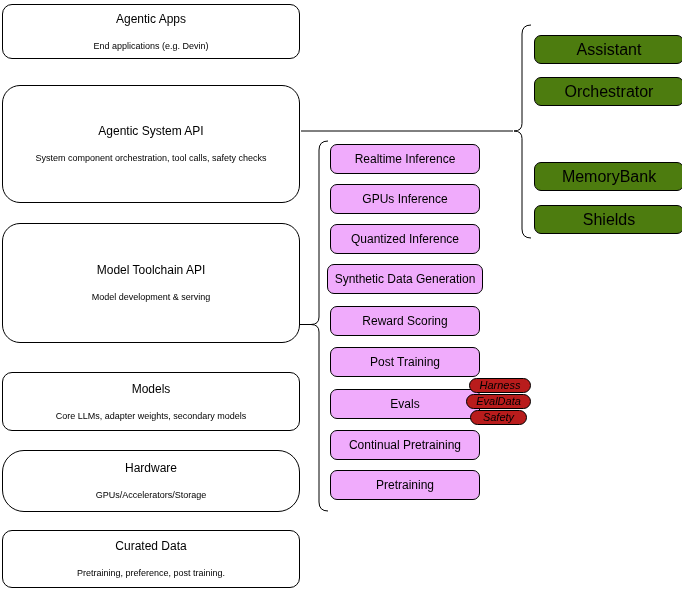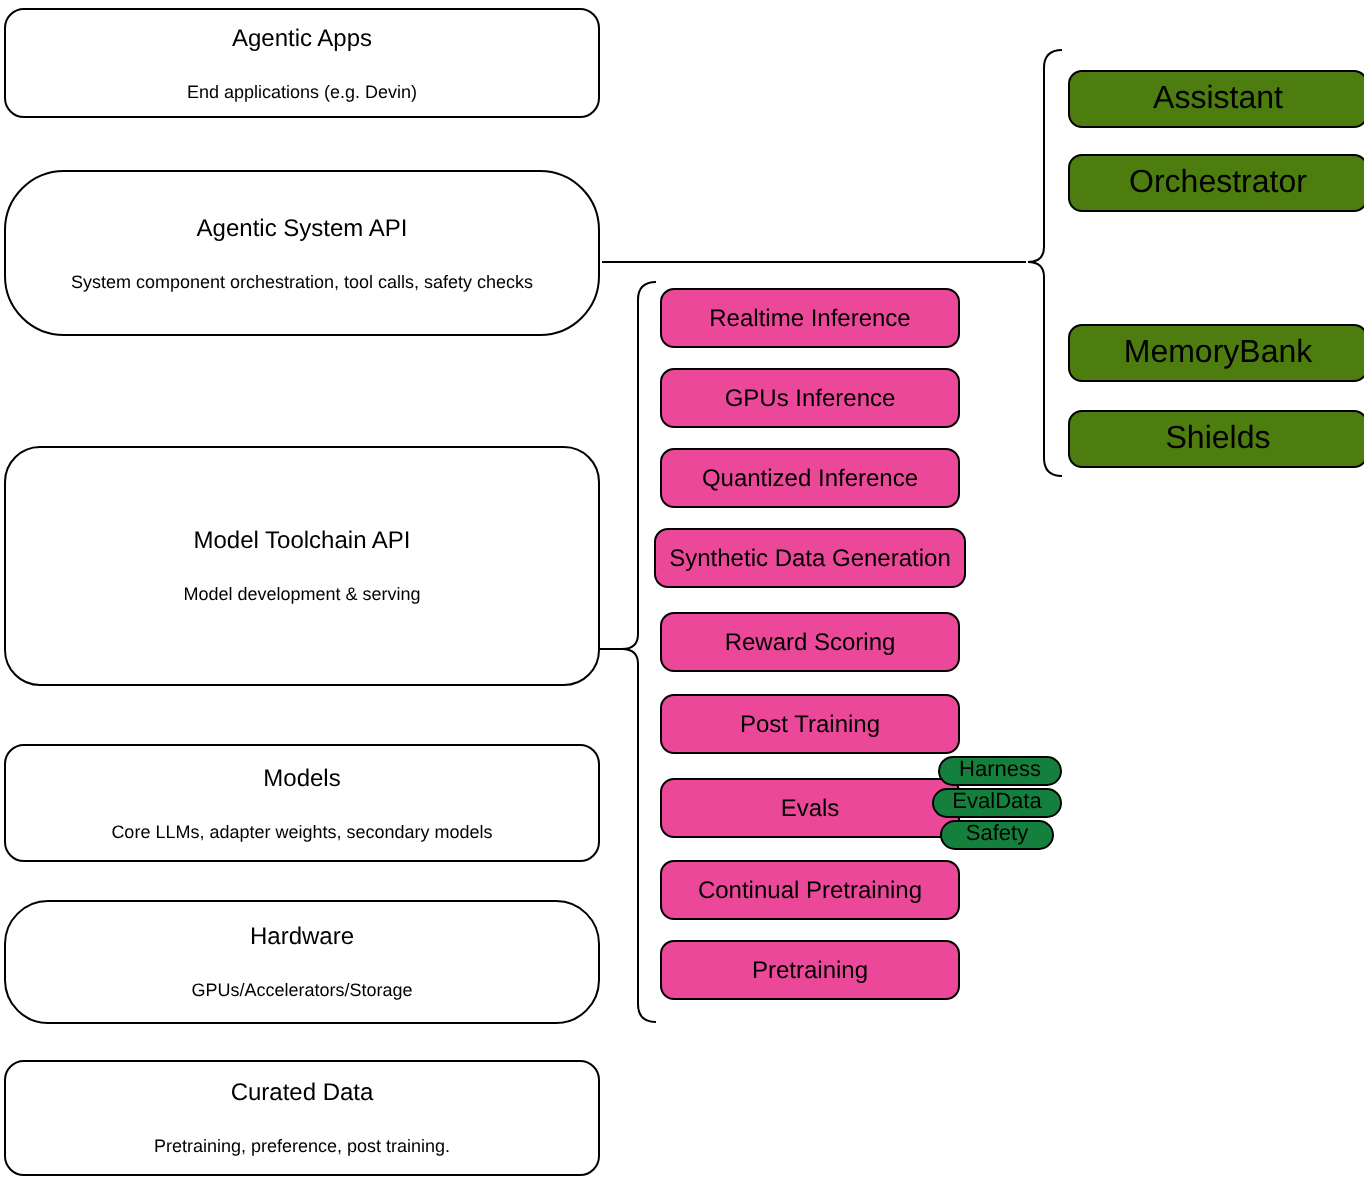--- a/index.html
+++ b/index.html
@@ -35,21 +35,21 @@
   .box-title { font-size: 12px; line-height: 14px; }
   .box-sub   { font-size: 9px;  line-height: 11px; padding: 0 10px; }
 
   .tc-box {
     position: absolute;
     left: 330px;
     width: 150px;
     height: 30px;
     border: 1px solid #000;
     border-radius: 7px;
-    background: #ec4899;
+    background: #f0abfc;
     display: flex;
     align-items: center;
     justify-content: center;
     font-size: 12px;
     z-index: 1;
   }
   .rc-box {
     position: absolute;
     left: 534px;
     width: 150px;
@@ -61,27 +61,28 @@
     align-items: center;
     justify-content: center;
     font-size: 16px;
     z-index: 1;
   }
   .pill {
     position: absolute;
     height: 15px;
     border: 1px solid #000;
     border-radius: 8px;
-    background: #15803d;
+    background: #b91c1c;
     display: flex;
     align-items: center;
     justify-content: center;
     font-size: 11px;
     line-height: 13px;
     z-index: 3;
+    font-style: italic;
   }
   svg.overlay {
     position: absolute;
     left: 0; top: 0;
     width: 682px; height: 591px;
     z-index: 0;
   }
 </style>
 </head>
 <body>
@@ -93,21 +94,21 @@
     <path d="M 300 324.5 L 311 324.5" stroke="#000" stroke-width="1" fill="none"></path>
     <path d="M 328 141 Q 319 141 319 150 L 319 317 Q 319 324.5 311 324.5 Q 319 324.5 319 332 L 319 502 Q 319 511 328 511" stroke="#000" stroke-width="1" fill="none"></path>
     <path d="M 531 25 Q 522 25 522 34 L 522 123.5 Q 522 131 514 131 Q 522 131 522 138.5 L 522 229 Q 522 238 531 238" stroke="#000" stroke-width="1" fill="none"></path>
   </svg>
 
   <div class="stack-box" style="top:4px;height:55px;border-radius:10px">
     <div class="box-title">Agentic Apps</div>
     <div class="box-sub">End applications (e.g. Devin)</div>
   </div>
 
-  <div class="stack-box" style="top:85px;height:83px;border-radius:30px">
+  <div class="stack-box" style="top:85px;height:118px;border-radius:18px">
     <div class="box-title">Agentic System API</div>
     <div class="box-sub">System component orchestration, tool calls, safety checks</div>
   </div>
 
   <div class="stack-box" style="top:223px;height:120px;border-radius:18px">
     <div class="box-title">Model Toolchain API</div>
     <div class="box-sub">Model development &amp; serving</div>
   </div>
 
   <div class="stack-box" style="top:372px;height:59px;border-radius:10px">

